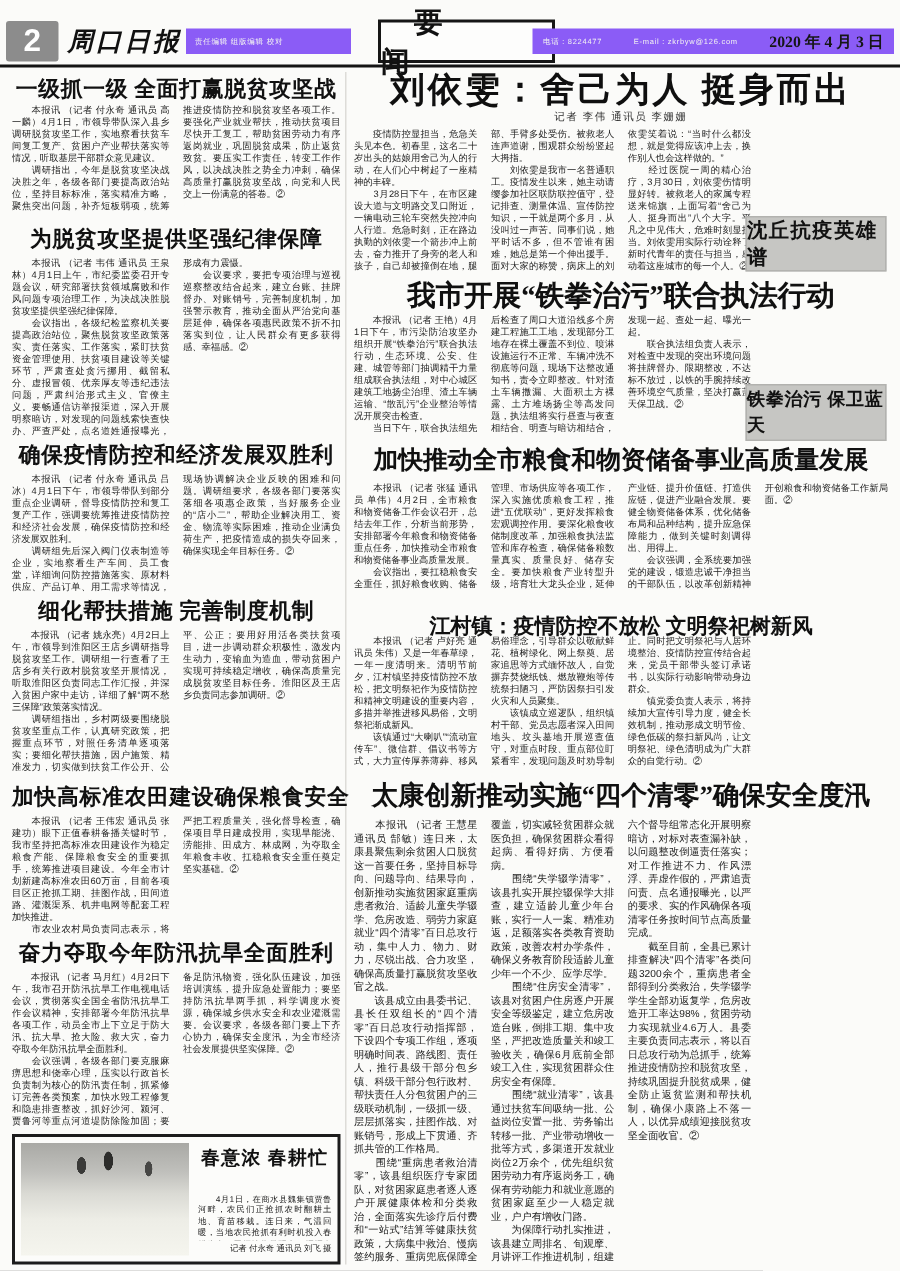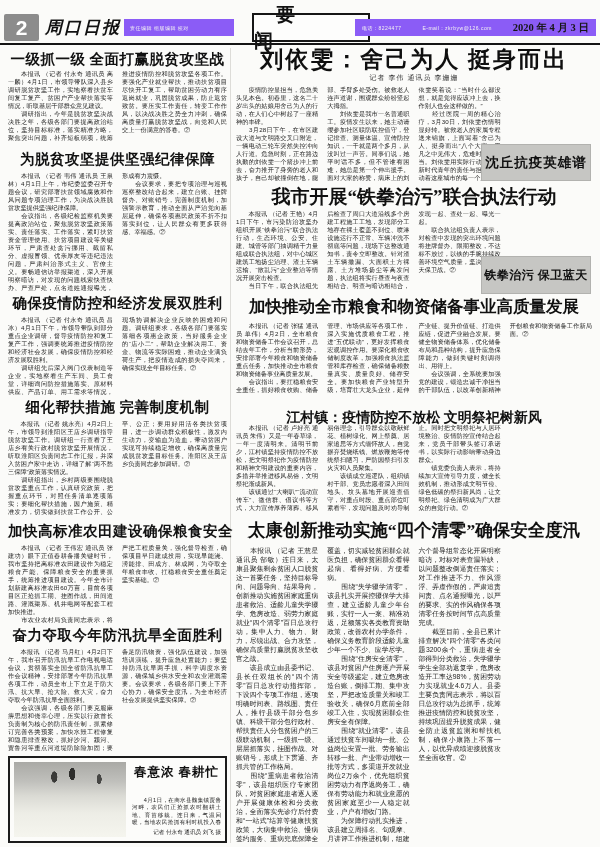--- a/index.html
+++ b/index.html
@@ -48,21 +48,21 @@
   .photocredit { font-size:5.6px; text-align:right; color:#222; margin-top:2px; }
 
   
   .rightcol { position:absolute; left:236px; top:44px; width:356px; }
   .mainht { position:absolute; left:0; top:0; width:356px; text-align:center; font:bold 23px "Liberation Serif", serif;
             color:#0f0f0f; letter-spacing:2px; white-space:nowrap; }
   .byline { position:absolute; left:0; top:29px; width:356px; text-align:center; font-size:7px; color:#333; letter-spacing:1px; }
   .rht { position:absolute; left:0; width:356px; text-align:center; font:bold 18px "Liberation Serif", serif;
          color:#101010; white-space:nowrap; }
   .rbody { position:absolute; left:0; width:356px; }
-  .graybox { position:absolute; right:1px; width:110px; background:#c6c6c3; border:1px solid #b2b2af;
+  .graybox { position:absolute; right:1px; width:94px; background:#c6c6c3; border:1px solid #b2b2af;
              display:flex; align-items:center; justify-content:center; font-weight:bold; color:#111;
              font-family:"Liberation Serif", serif; z-index:3; }
 </style>
 </head>
 <body>
 
 <div class="page">
 
   <div class="hdr">
     <div class="pagenum">2</div>

